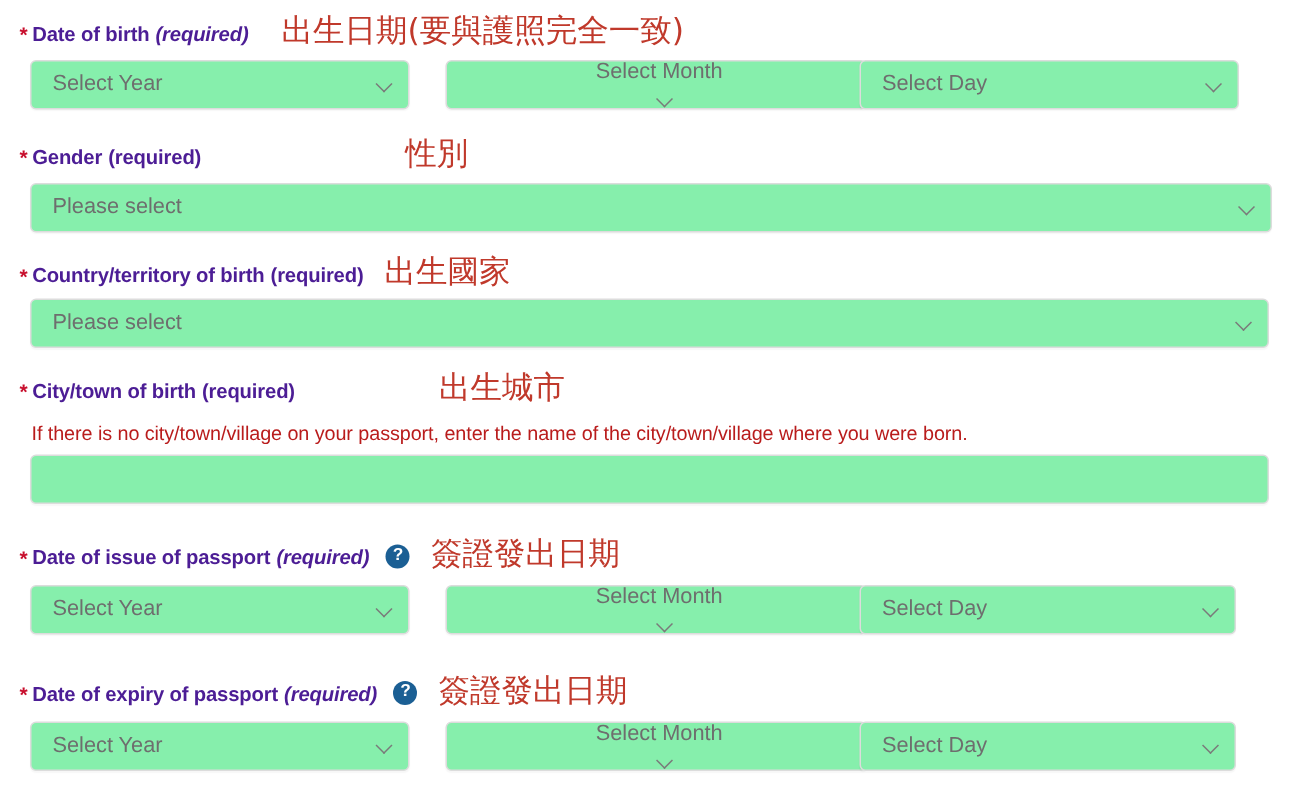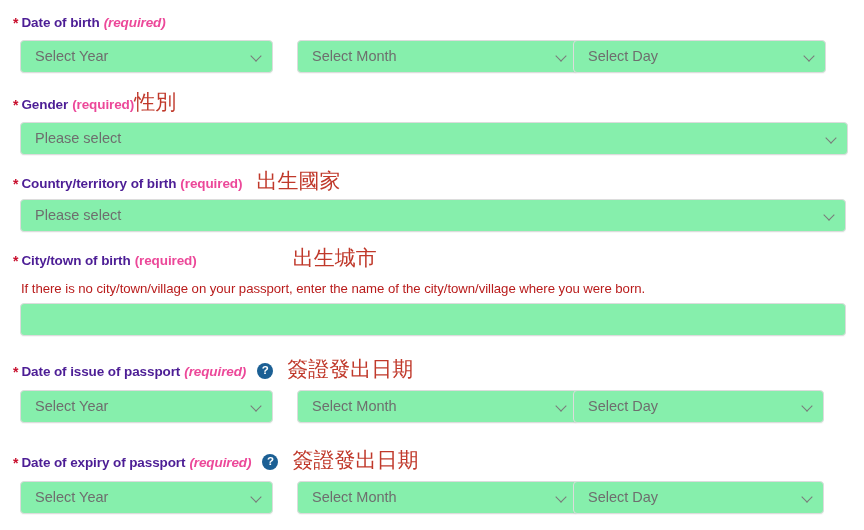--- a/index.html
+++ b/index.html
@@ -52,21 +52,21 @@
   .label-text {
     font-size: 13.5px;
     font-weight: 700;
     color: #4c1d95;
     letter-spacing: -0.1px;
   }
 
   .required {
     font-size: 13.5px;
     font-weight: 700;
-    color: #ec4899;
+    color: #4c1d95;
     margin-left: 4px;
     letter-spacing: -0.1px;
   }
   .required.italic {
     font-style: italic;
   }
 
   
   .help-icon {
     display: inline-flex;
@@ -154,56 +154,57 @@
     border-bottom: 1.4px solid #7a7a7a;
     transform: rotate(45deg);
   }
 
   .control.text-input {
     cursor: text;
   }
 
   
   .col-year  { left: 20px;  width: 253px; }
-  .col-month { left: 297px; width: 281px; }
+  .col-month { left: 297px; width: 281px; flex-direction: column; }
   .col-day   { left: 573px; width: 253px; }
   .col-full  { left: 20px;  width: 828px; }
   .col-wide  { left: 20px;  width: 826px; }
 </style>
 </head>
 <body>
 
 <div class="page">
 
   <div class="field" style="top:12px;">
     <div class="label-row">
       <span class="asterisk">*</span>
       <span class="label-text">Date of birth</span>
       <span class="required italic">(required)</span>
+      <span class="annotation" style="margin-left:22px; position:relative; top:-2px;">出生日期(要與護照完全一致)</span>
     </div>
   </div>
   <div class="control select col-year" style="top:40px;">
     <span class="value">Select Year</span>
     <span class="chevron"></span>
   </div>
   <div class="control select col-month" style="top:40px;">
     <span class="value">Select Month</span>
     <span class="chevron"></span>
   </div>
   <div class="control select col-day" style="top:40px;">
     <span class="value">Select Day</span>
     <span class="chevron"></span>
   </div>
 
   <div class="field" style="top:94px;">
     <div class="label-row">
       <span class="asterisk">*</span>
       <span class="label-text">Gender</span>
       <span class="required">(required)</span>
-      <span class="annotation" style="position:relative; top:-2px;">性別</span>
+      <span class="annotation" style="margin-left:136px; position:relative; top:-2px;">性別</span>
     </div>
   </div>
   <div class="control select col-full" style="top:122px;">
     <span class="value">Please select</span>
     <span class="chevron"></span>
   </div>
 
   <div class="field" style="top:173px;">
     <div class="label-row">
       <span class="asterisk">*</span>

